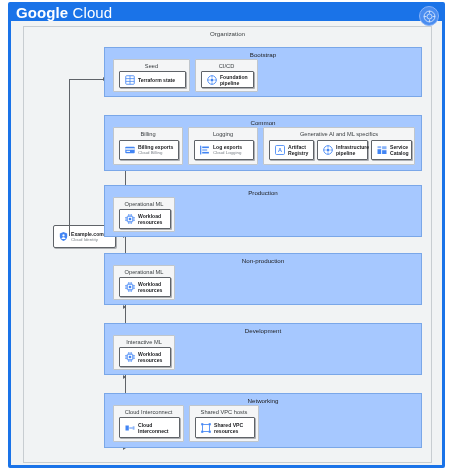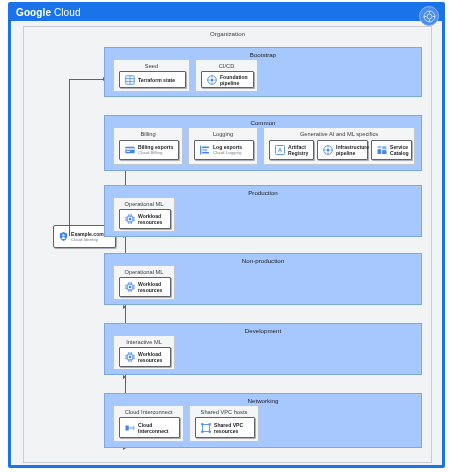--- a/index.html
+++ b/index.html
@@ -26,21 +26,21 @@
   }
   .titlebar {
     position: absolute;
     left: 0; top: 0; right: 0;
     height: 16px;
     background: #1a73e8;
   }
   .brand {
     position: absolute;
     left: 5px; top: 2px;
-    font-size: 10px;
+    font-size: 15px;
     line-height: 12px;
     color: #ffffff;
     letter-spacing: .1px;
     white-space: nowrap;
   }
   .brand .b-strong { font-weight: bold; }
   .brand .b-light { font-weight: normal; }
   .title-badge {
     position: absolute;
     right: 3px; top: 1px;

